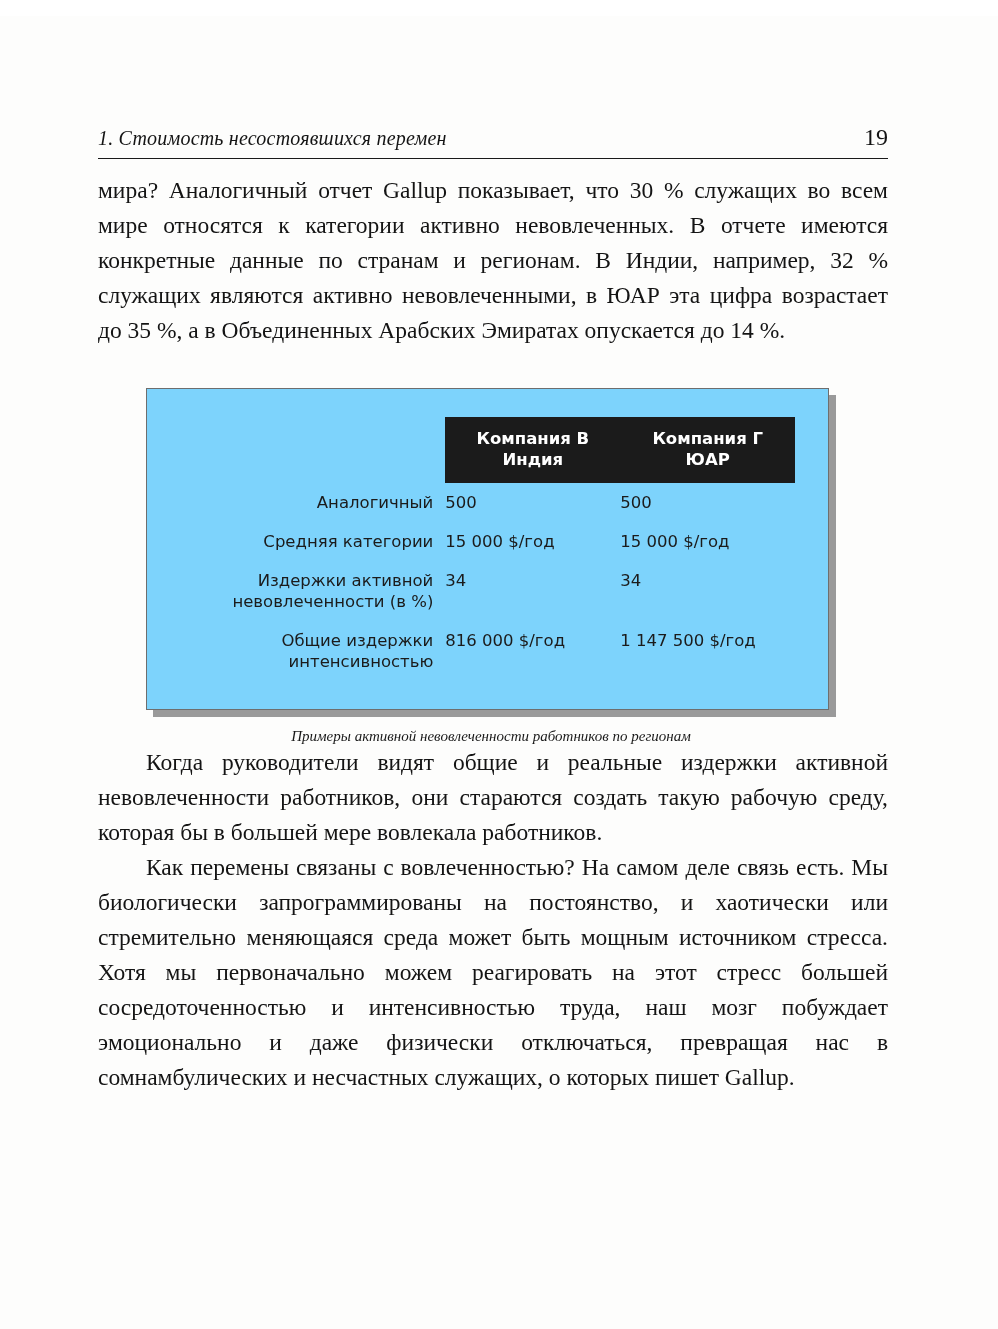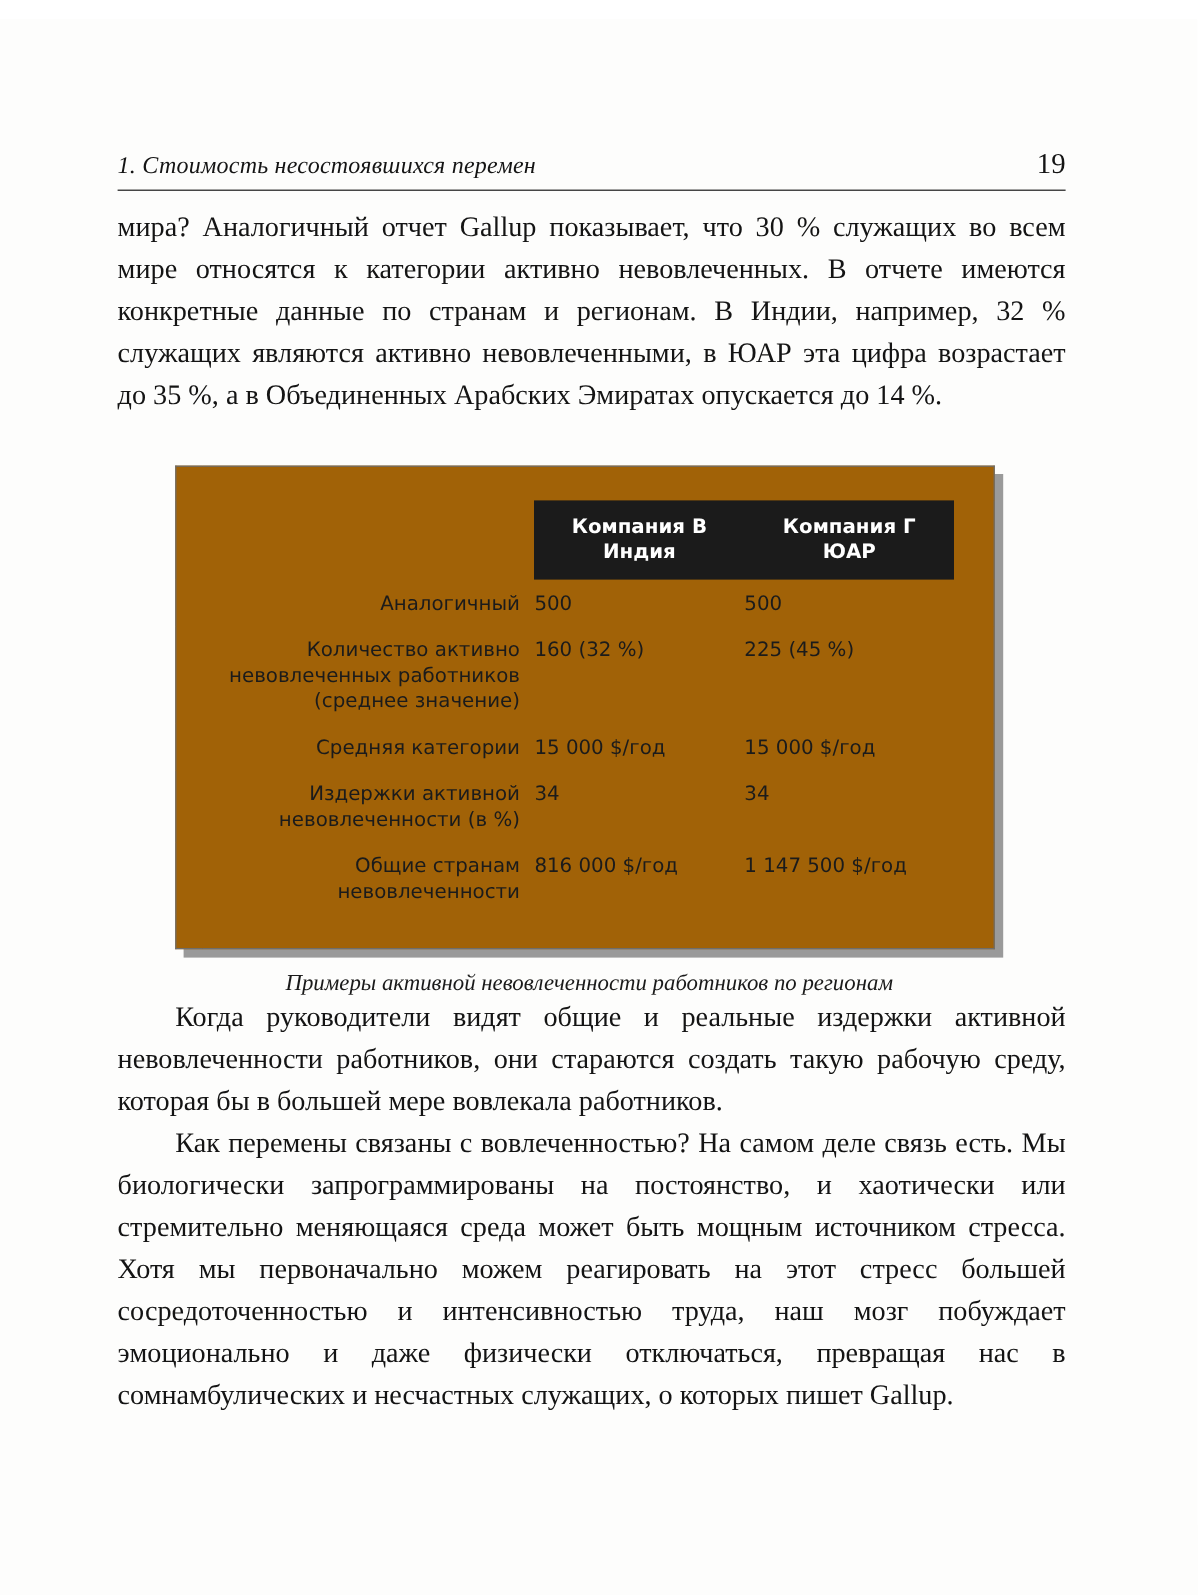--- a/index.html
+++ b/index.html
@@ -73,21 +73,21 @@
     width: 683px;
     height: 100%;
     background: #9a9a9a;
     z-index: 0;
   }
   table.data {
     position: relative;
     z-index: 1;
     border-collapse: collapse;
     width: 683px;
-    background: #a16207;
+    background: #7dd3fc;
     border: 1.5px solid #6e6e6e;
     font-family: "DejaVu Sans", sans-serif;
     table-layout: fixed;
   }
   table.data td {
     vertical-align: top;
     padding: 0;
   }
   .pad-top-row td { height: 28px; }
   .col-label { width: 265px; }
@@ -119,21 +119,21 @@
     line-height: 21px;
     padding: 9px 6px 9px 0 !important;
     color: #1b1b1b;
   }
   .caption {
     margin-top: 18px;
     margin-left: 48px;
     width: 690px;
     text-align: center;
     font-style: italic;
-    font-size: 19px;
+    font-size: 15px;
     color: #1a1a1a;
   }
   .after-table { margin-top: 46px; }
 </style>
 </head>
 <body>
 
 <div class="page">
   <div class="content">
 
@@ -178,42 +178,35 @@
 
         <tr>
           <td></td>
           <td class="row-label">Аналогичный</td>
           <td class="row-val">500</td>
           <td class="row-val">500</td>
           <td></td>
         </tr>
         <tr>
           <td></td>
-          <td class="row-label">Количество активно невовлеченных работников (среднее значение)</td>
-          <td class="row-val">160 (32 %)</td>
-          <td class="row-val">225 (45 %)</td>
-          <td></td>
-        </tr>
-        <tr>
-          <td></td>
           <td class="row-label">Средняя категории</td>
           <td class="row-val">15 000 $/год</td>
           <td class="row-val">15 000 $/год</td>
           <td></td>
         </tr>
         <tr>
           <td></td>
           <td class="row-label">Издержки активной невовлеченности (в %)</td>
           <td class="row-val">34</td>
           <td class="row-val">34</td>
           <td></td>
         </tr>
         <tr>
           <td></td>
-          <td class="row-label">Общие странам невовлеченности</td>
+          <td class="row-label">Общие издержки интенсивностью</td>
           <td class="row-val">816 000 $/год</td>
           <td class="row-val">1 147 500 $/год</td>
           <td></td>
         </tr>
         <tr class="pad-top-row">
           <td></td>
           <td></td>
           <td></td>
           <td></td>
           <td></td>

